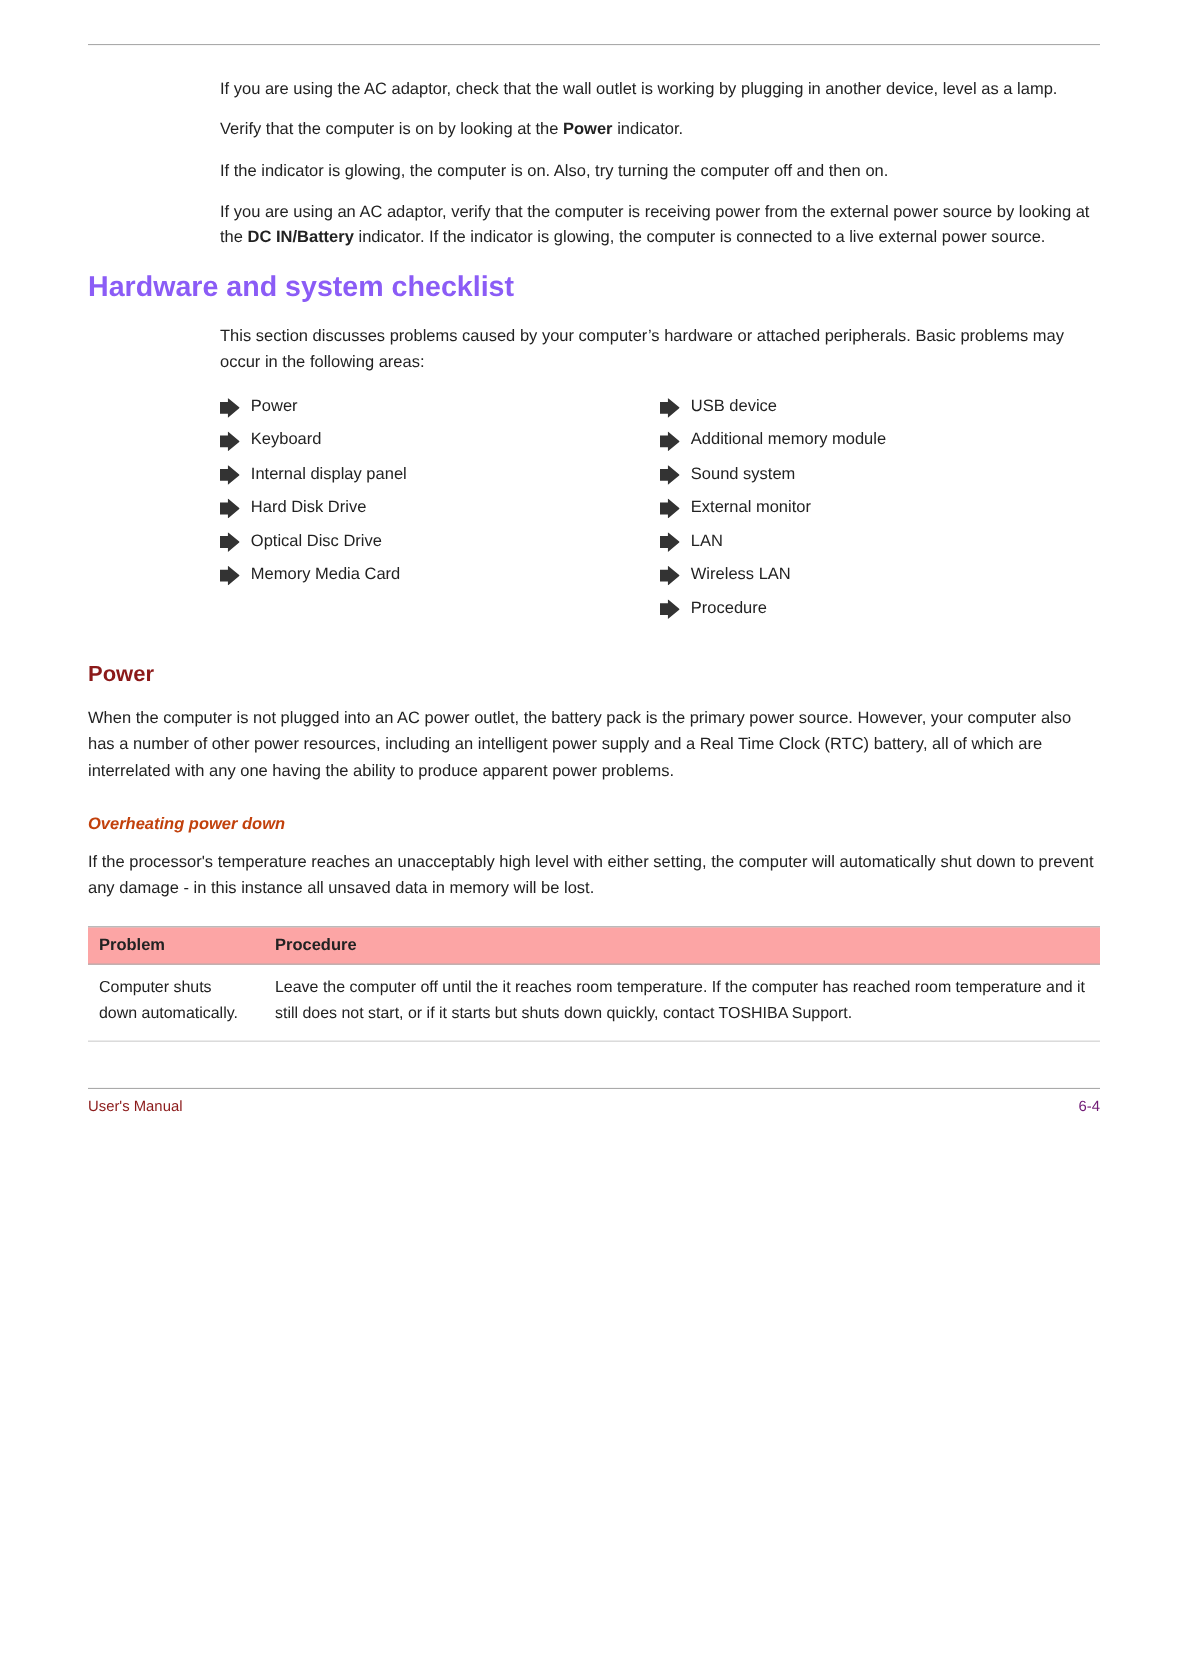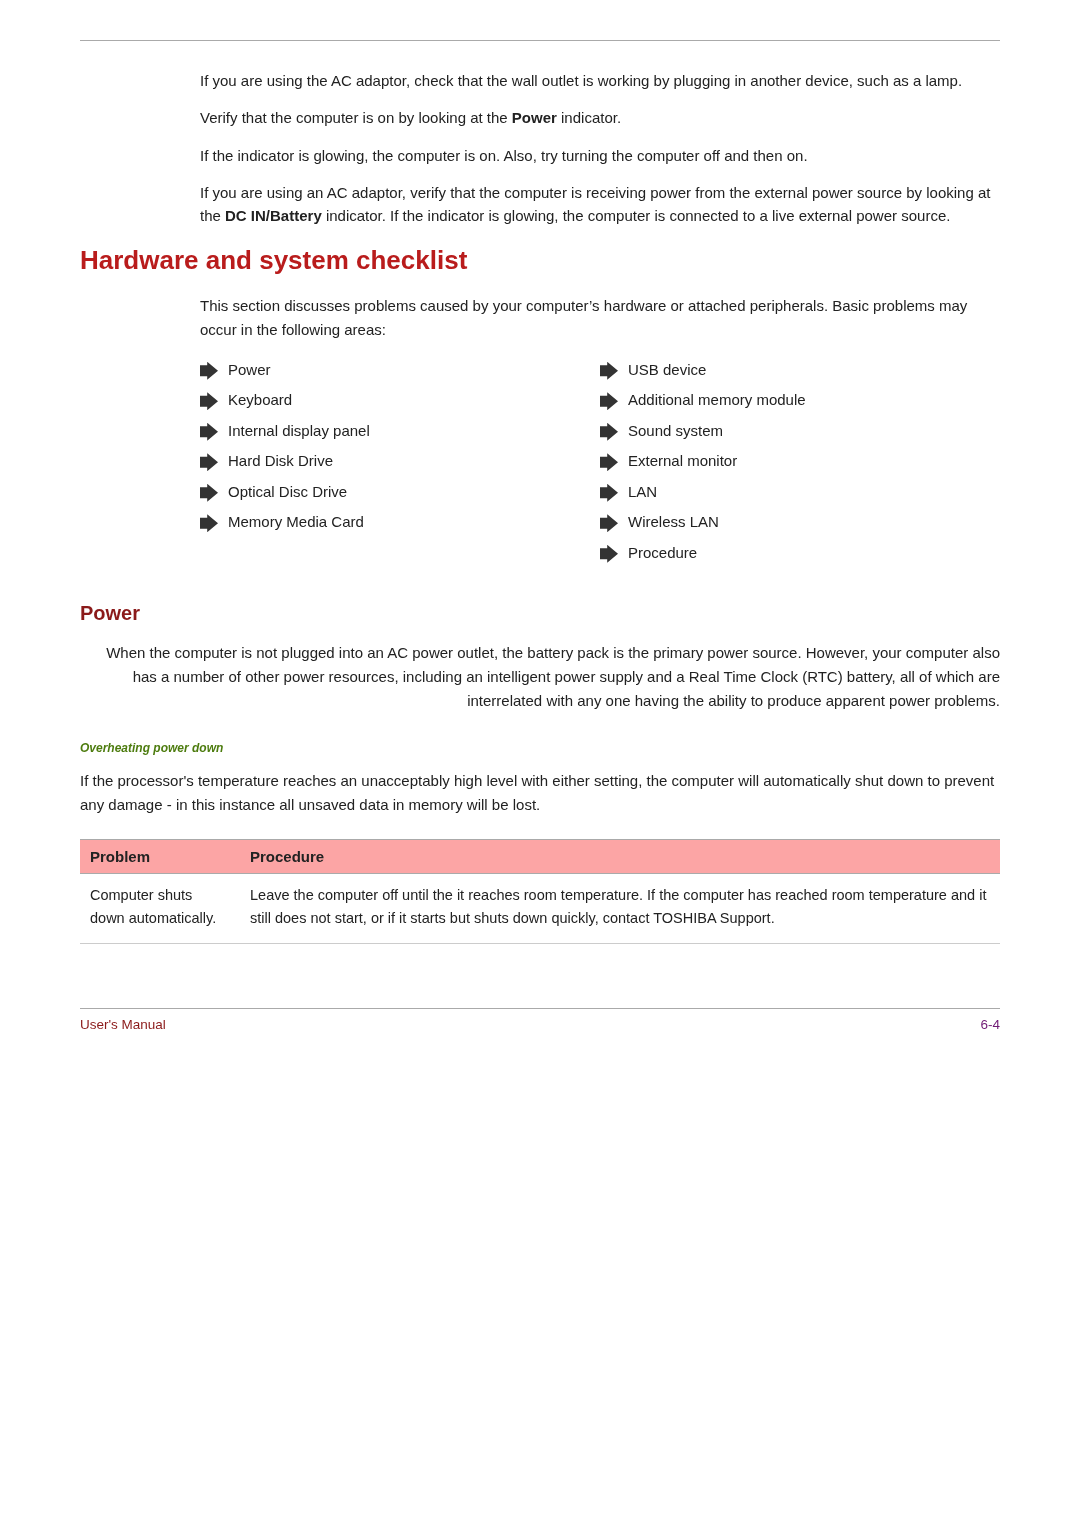--- a/index.html
+++ b/index.html
@@ -32,21 +32,21 @@
       margin-left: 120px;
       margin-bottom: 18px;
     }
 
     .intro-section p {
       margin-bottom: 14px;
       line-height: 1.55;
     }
 
     .hw-section-title {
-      color: #b91c1c;
+      color: #8b5cf6;
       font-size: 26px;
       font-weight: bold;
       margin-bottom: 18px;
       margin-top: 10px;
     }
 
     .hw-intro {
       margin-left: 120px;
       margin-bottom: 18px;
       line-height: 1.55;
@@ -85,28 +85,27 @@
       color: #8b1a1a;
       font-size: 20px;
       font-weight: bold;
       margin-bottom: 16px;
       margin-top: 10px;
     }
 
     .power-intro {
       line-height: 1.6;
       margin-bottom: 28px;
-      text-align: right;
     }
 
     .overheat-title {
-      color: #4d7c0f;
+      color: #c2410c;
       font-style: italic;
       font-weight: bold;
-      font-size: 12px;
+      font-size: 15px;
       margin-bottom: 14px;
       margin-left: 0;
     }
 
     .overheat-desc {
       line-height: 1.6;
       margin-bottom: 22px;
     }
 
     .problem-table {
@@ -136,21 +135,21 @@
       border-bottom: 1px solid #ccc;
       padding-bottom: 14px;
     }
 
     .problem-col {
       width: 160px;
     }
 
     .footer {
       position: absolute;
-      bottom: 22px;
+      bottom: 44px;
       left: 80px;
       right: 80px;
       display: flex;
       justify-content: space-between;
       align-items: center;
       border-top: 1px solid #aaa;
       padding-top: 8px;
     }
 
     .footer-left {
@@ -163,21 +162,21 @@
       font-size: 13.5px;
     }
   </style>
 </head>
 <body>
 
 <div class="page">
   <div class="top-rule"></div>
 
   <div class="intro-section">
-    <p>If you are using the AC adaptor, check that the wall outlet is working by plugging in another device, such as a lamp.</p>
+    <p>If you are using the AC adaptor, check that the wall outlet is working by plugging in another device, level as a lamp.</p>
     <p>
       <span>Verify that the computer is on by looking at the </span><strong>Power</strong><span> indicator.</span>
     </p>
     <p>If the indicator is glowing, the computer is on. Also, try turning the computer off and then on.</p>
     <p>
       <span>If you are using an AC adaptor, verify that the computer is receiving power from the external power source by looking at the </span><strong>DC IN/Battery</strong><span> indicator. If the indicator is glowing, the computer is connected to a live external power source.</span>
     </p>
   </div>
 
   <div class="hw-section-title">Hardware and system checklist</div>

